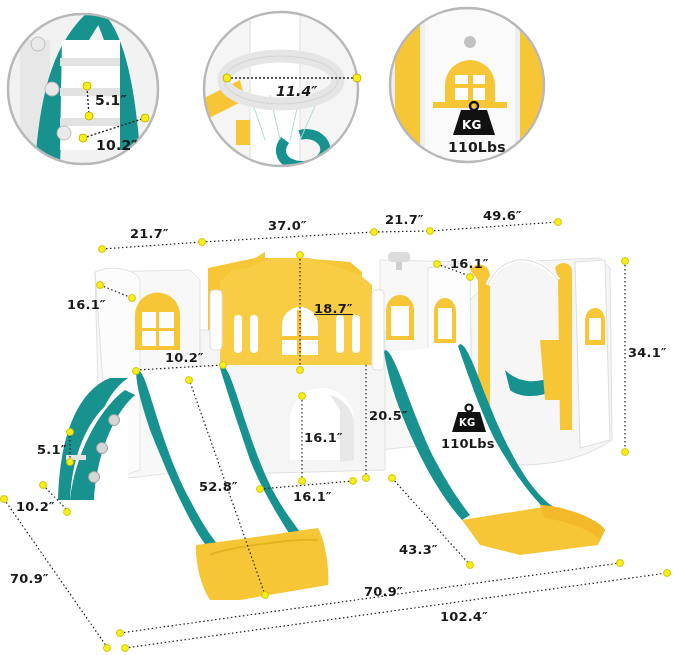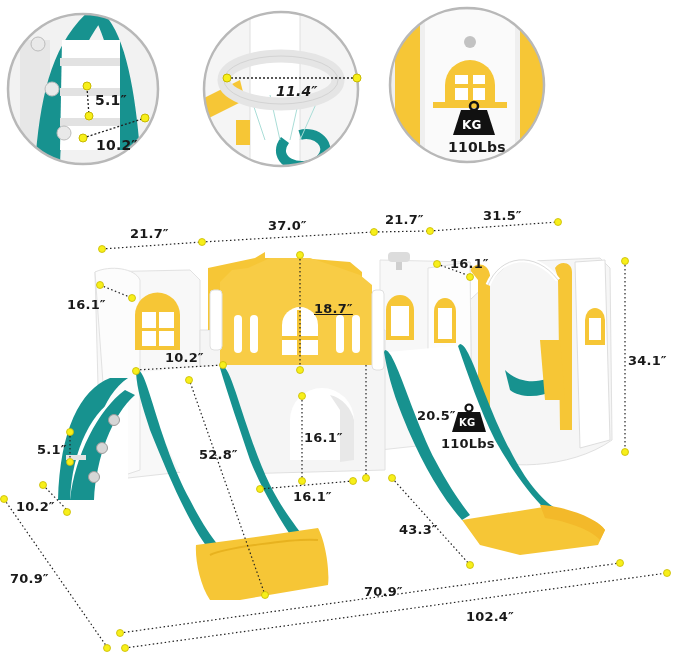--- a/index.html
+++ b/index.html
@@ -218,34 +218,34 @@
 
 <div class="lbl" style="left:95px;top:93px;font-size:14px;">5.1″</div>
 <div class="lbl" style="left:96px;top:138px;font-size:14px;">10.2″</div>
 <div class="lbl" style="left:276px;top:84px;font-size:14px;font-style:italic;">11.4″</div>
 <div class="lbl" style="left:462px;top:119px;color:#fff;font-size:12px;">KG</div>
 <div class="lbl" style="left:448px;top:140px;font-size:14px;">110Lbs</div>
 
 <div class="lbl" style="left:130px;top:227px;">21.7″</div>
 <div class="lbl" style="left:268px;top:219px;">37.0″</div>
 <div class="lbl" style="left:385px;top:213px;">21.7″</div>
-<div class="lbl" style="left:483px;top:209px;">31.5″</div>
+<div class="lbl" style="left:483px;top:209px;">49.6″</div>
 
 <div class="lbl" style="left:67px;top:298px;">16.1″</div>
 <div class="lbl" style="left:450px;top:257px;">16.1″</div>
-<div class="lbl" style="left:628px;top:346px;margin-top:8px;">34.1″</div>
+<div class="lbl" style="left:628px;top:346px;">34.1″</div>
 <div class="lbl" style="left:314px;top:302px;text-decoration:underline;">18.7″</div>
 <div class="lbl" style="left:165px;top:351px;">10.2″</div>
-<div class="lbl" style="left:369px;top:409px;margin-left:48px;">20.5″</div>
+<div class="lbl" style="left:369px;top:409px;">20.5″</div>
 <div class="lbl" style="left:304px;top:431px;">16.1″</div>
 <div class="lbl" style="left:293px;top:490px;">16.1″</div>
-<div class="lbl" style="left:199px;top:448px;">52.8″</div>
-<div class="lbl" style="left:399px;top:523px;text-align:right;">43.3″</div>
+<div class="lbl" style="left:199px;top:480px;">52.8″</div>
+<div class="lbl" style="left:399px;top:543px;text-align:right;">43.3″</div>
 <div class="lbl" style="left:37px;top:443px;">5.1″</div>
 <div class="lbl" style="left:16px;top:500px;">10.2″</div>
 <div class="lbl" style="left:10px;top:572px;">70.9″</div>
 <div class="lbl" style="left:364px;top:585px;">70.9″</div>
-<div class="lbl" style="left:440px;top:610px;margin-left:26px;">102.4″</div>
+<div class="lbl" style="left:440px;top:610px;">102.4″</div>
 
 <div class="lbl" style="left:459px;top:418px;color:#fff;font-size:10px;">KG</div>
 <div class="lbl" style="left:441px;top:437px;">110Lbs</div>
 
 </div>
 
 </body></html>

